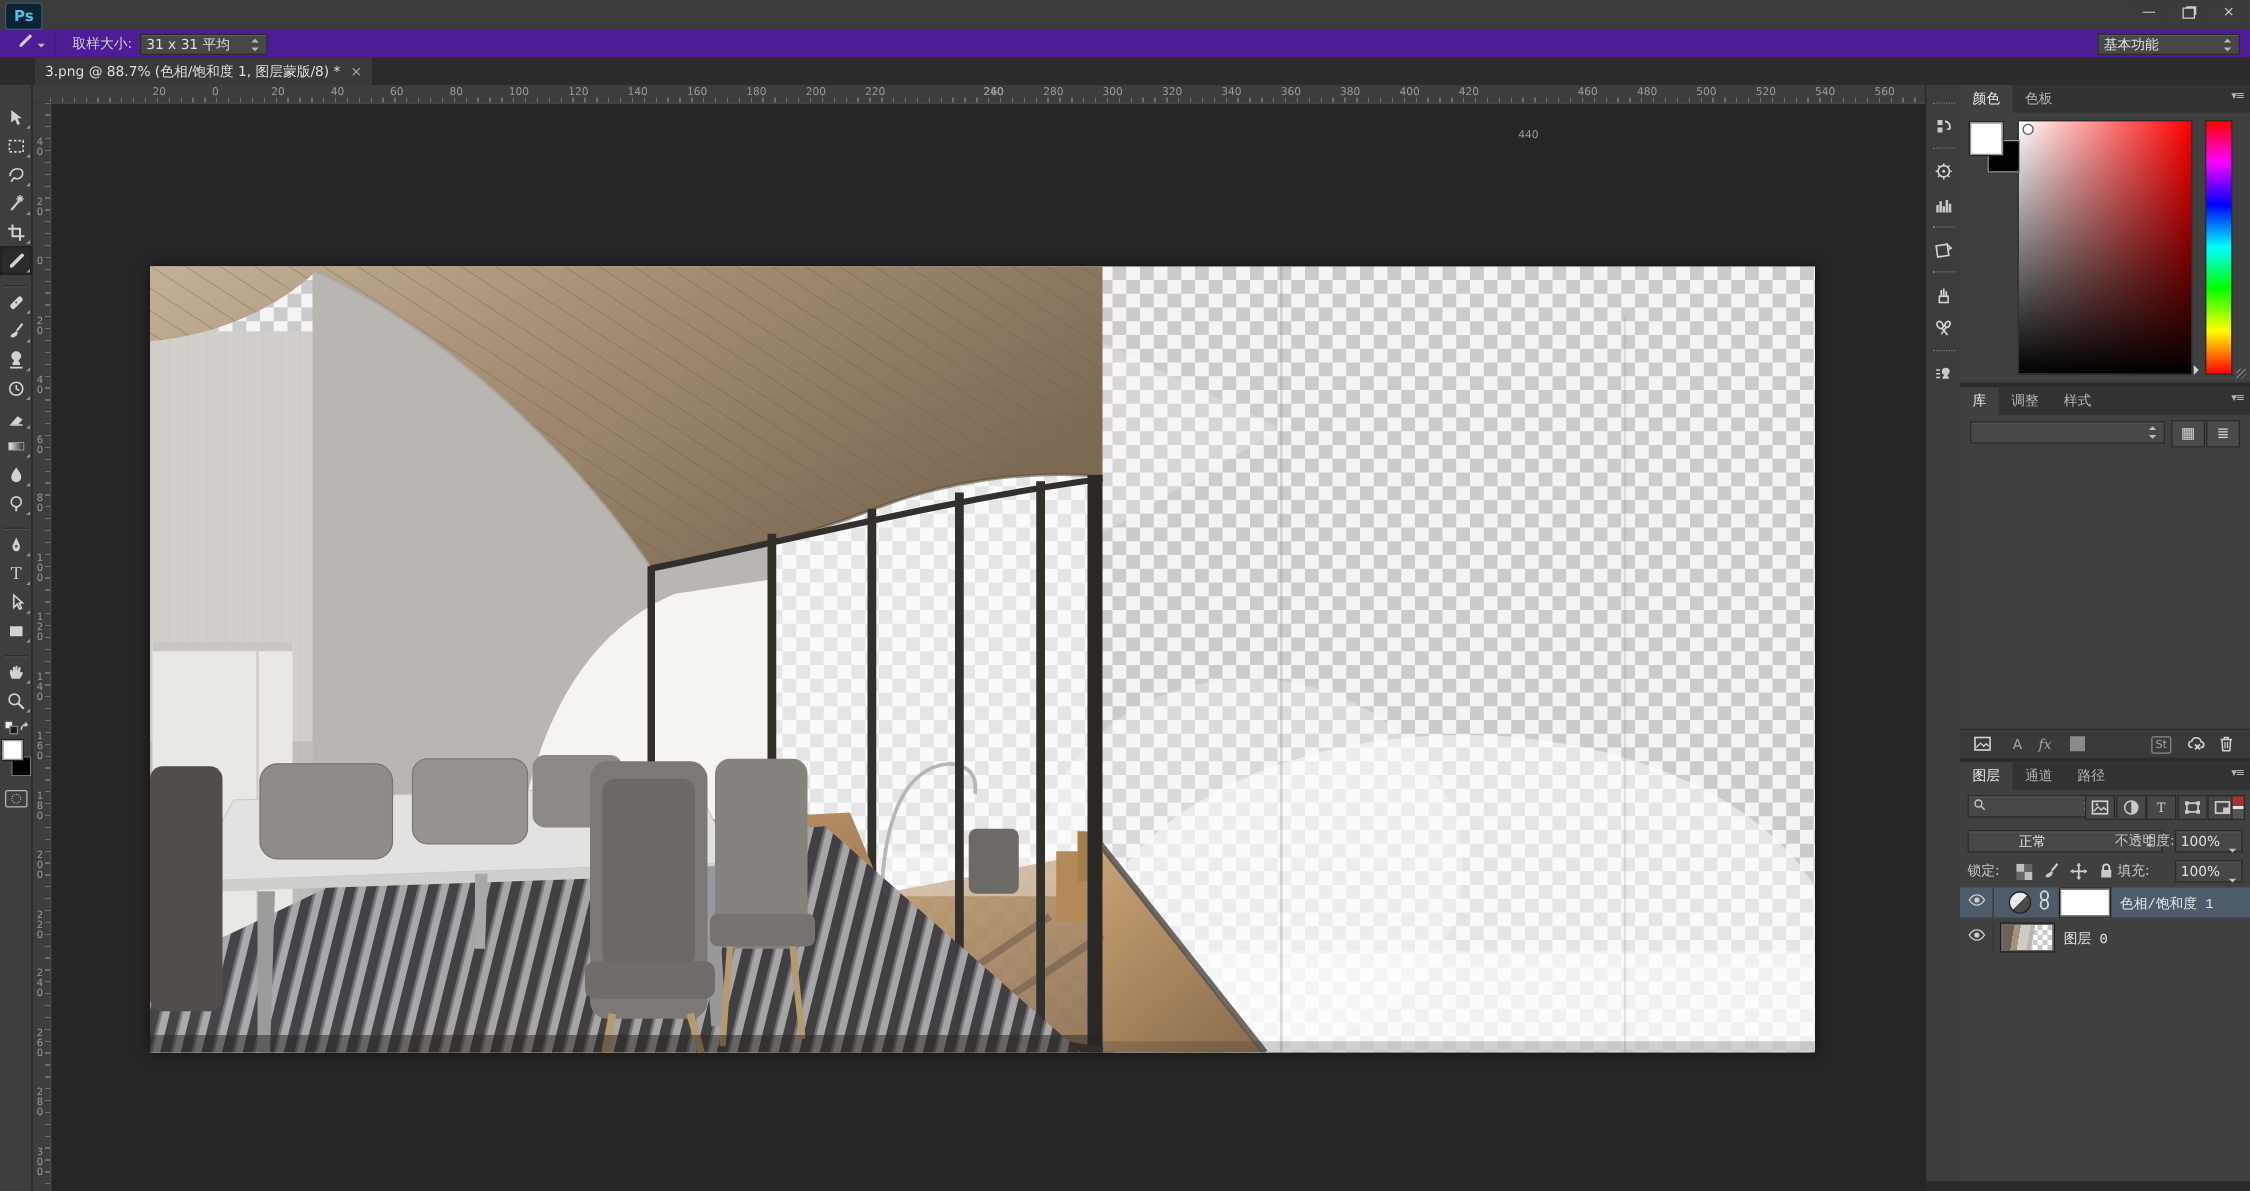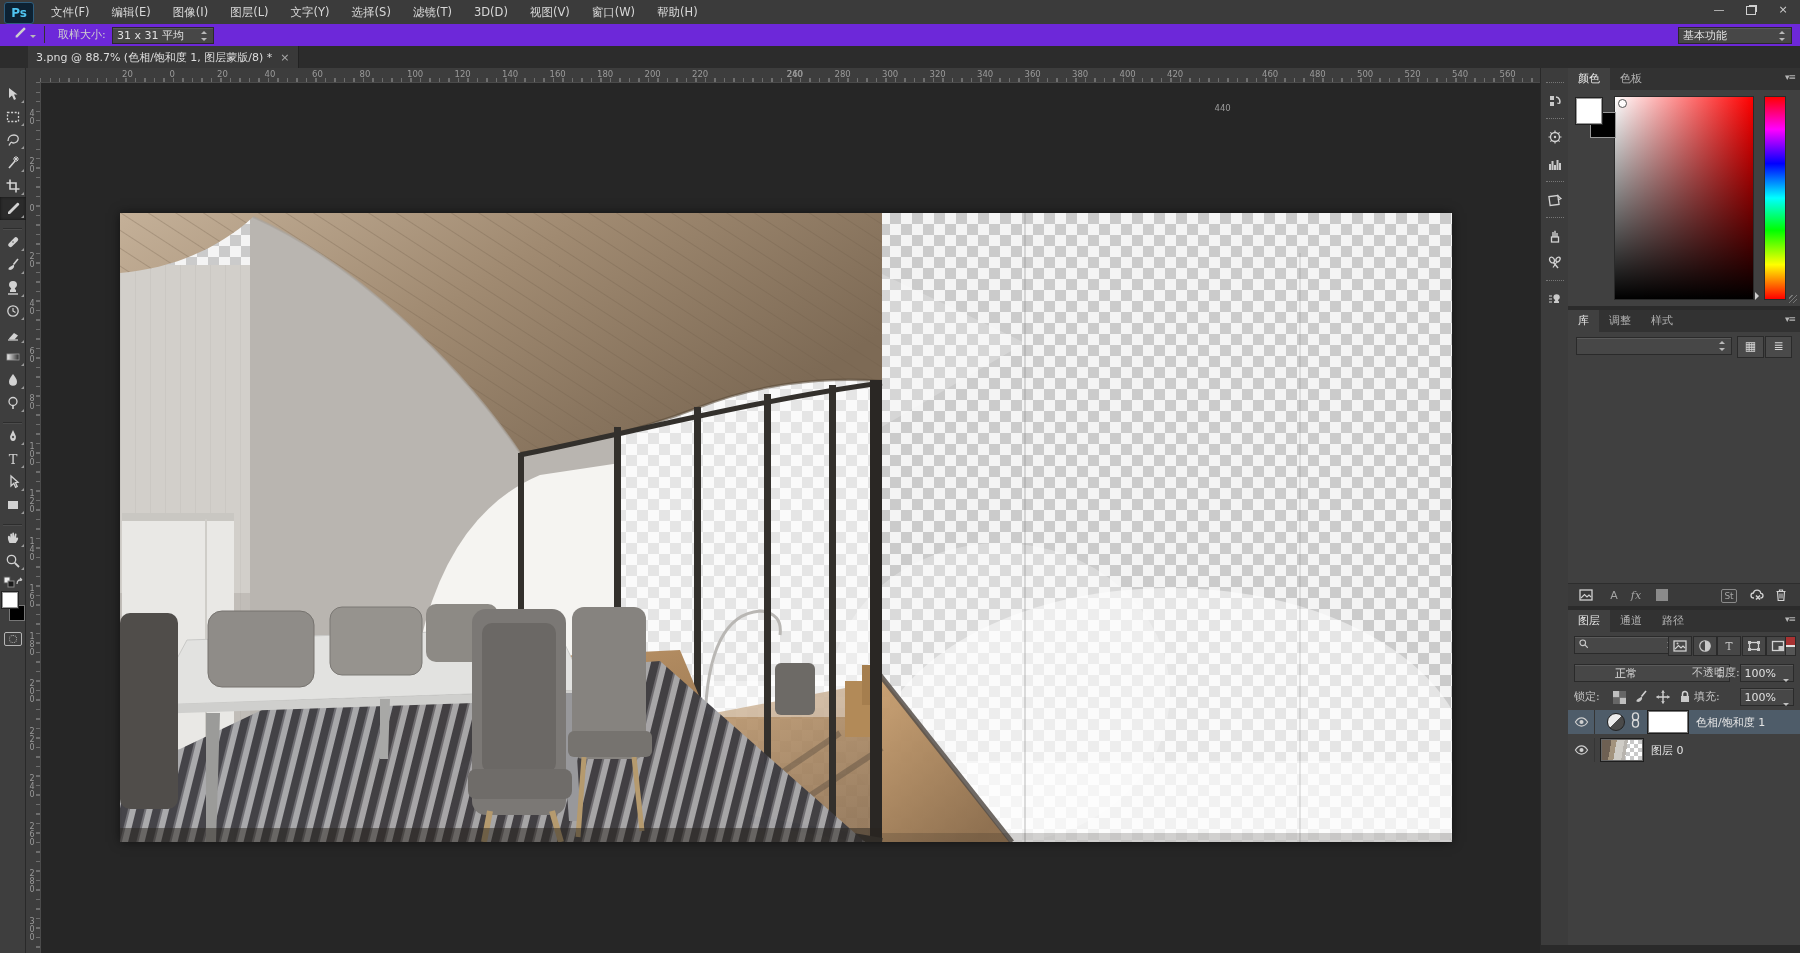--- a/index.html
+++ b/index.html
@@ -9,21 +9,21 @@
   .abs{position:absolute;}
   
   #menubar{left:0;top:0;width:1800px;height:24px;background:#3b3b3b;border-bottom:1px solid #2a2a2a;}
   #ps-logo{left:4px;top:2px;width:28px;height:20px;background:#0d2233;border:1px solid #2e5e7e;border-radius:3px;
            color:#4fc3f0;font-size:12px;font-weight:bold;text-align:center;line-height:20px;}
   #menu-items{left:40px;top:0;height:24px;display:flex;}
   .menu-item{padding:0 11px;line-height:24px;font-size:11.5px;color:#d8d8d8;cursor:default;}
   #win-controls{right:2px;top:2px;display:flex;}
   .win-btn{width:30px;height:18px;text-align:center;line-height:16px;color:#cfcfcf;font-size:11px;margin-left:2px;background:#3b3b3b;}
   .restore-glyph{display:inline-block;width:8px;height:7px;border:1px solid #cfcfcf;box-shadow:2px -2px 0 -1px #cfcfcf;margin-top:4px;}
-  #optionsbar{left:0;top:24px;width:1800px;height:22px;background:#6d28d9;border-bottom:1px solid #2b2b2b;}
+  #optionsbar{left:0;top:24px;width:1800px;height:22px;background:#4c1d95;border-bottom:1px solid #2b2b2b;}
   #tool-preset{left:4px;top:2px;width:40px;height:17px;display:flex;align-items:center;justify-content:center;gap:3px;
                border-right:1px solid #323232;}
   .opt-label{font-size:11px;color:#cfcfcf;line-height:22px;}
   #sample-label{left:58px;top:0;}
   #sample-combo{left:112px;top:3px;width:92px;height:15px;}
   .combo{background:#474747;border:1px solid #2a2a2a;box-shadow:inset 0 1px 0 #5a5a5a;
          display:flex;align-items:center;font-size:11px;color:#e0e0e0;padding:0 4px;}
   .combo .val{flex:1;white-space:nowrap;overflow:hidden;}
   .stepper{width:9px;height:10px;position:relative;flex:none;}
   .stepper::before{content:"";position:absolute;left:1px;top:0;border:3.5px solid transparent;border-bottom-color:#b9b9b9;border-top:none;}
@@ -104,54 +104,41 @@
   #blend-combo{position:absolute;left:6px;top:4px;width:110px;height:16px;padding-left:40px;}
   #opacity-label{position:absolute;left:124px;top:0;line-height:26px;font-size:11px;color:#c8c8c8;}
   .valcombo{position:absolute;top:4px;width:52px;height:16px;padding:0;display:flex;}
   .valcombo .val{font-size:11px;color:#e0e0e0;flex:1;text-align:right;padding:1px 3px 0 0;}
   .valcombo .dd{width:13px;background:#3a3a3a;border-left:1px solid #2a2a2a;position:relative;}
   .valcombo .dd::after{content:"";position:absolute;left:3px;top:6px;border:3.5px solid transparent;border-top-color:#c0c0c0;border-bottom:none;}
   #lock-row{position:absolute;left:0;top:76px;width:232px;height:22px;}
   #lock-label{position:absolute;left:6px;line-height:22px;font-size:11px;color:#c8c8c8;}
   .lock-ic{position:absolute;top:3px;width:18px;height:16px;display:flex;align-items:center;justify-content:center;}
   #fill-label{position:absolute;left:126px;line-height:22px;font-size:11px;color:#c8c8c8;}
-  #layer-rows{position:absolute;left:0;top:100px;width:232px;}
+  #layer-rows{position:absolute;left:0;top:100px;width:232px;font-family:Liberation Mono, monospace;}
   .layer-row{position:relative;width:232px;height:24px;margin-bottom:4px;display:flex;align-items:center;}
   .layer-row.sel{background:#4e5c69;}
   .eye-box{width:26px;height:24px;display:flex;align-items:center;justify-content:center;border-right:1px solid #353535;flex:none;}
   .adj-ic{width:16px;height:16px;border-radius:50%;border:1px solid #222;margin-left:12px;flex:none;
      background:linear-gradient(135deg,#ececec 50%,#4a4a4a 50%);}
   .link-ic{margin-left:6px;flex:none;}
   .mask-thumb{width:38px;height:20px;background:#fff;border:1px solid #777;box-shadow:0 0 0 1px #1d1d1d;margin-left:8px;flex:none;}
   .img-thumb{width:40px;height:20px;border:1px solid #666;box-shadow:0 0 0 1px #1d1d1d;margin-left:6px;flex:none;
      background:
        linear-gradient(100deg,#6e6053 0 22%,#a3937d 22% 34%,#cfccc6 34% 52%,#b8b4ae 52% 60%,rgba(0,0,0,0) 60%),
        conic-gradient(#c9c9c9 25%,#fff 0 50%,#c9c9c9 0 75%,#fff 0);
      background-size:100% 100%,8px 8px;}
   .layer-name{font-size:11px;color:#e4e4e4;margin-left:8px;white-space:nowrap;}
   #dock-bottom-strip{position:absolute;left:1540px;top:945px;width:260px;height:8px;background:#2a2a2a;}
 </style>
 </head>
 <body>
 
 <div id="menubar" class="abs">
   <div id="ps-logo" class="abs">Ps</div>
-  <div id="menu-items" class="abs">
-      <div class="menu-item">文件(F)</div>
-      <div class="menu-item">编辑(E)</div>
-      <div class="menu-item">图像(I)</div>
-      <div class="menu-item">图层(L)</div>
-      <div class="menu-item">文字(Y)</div>
-      <div class="menu-item">选择(S)</div>
-      <div class="menu-item">滤镜(T)</div>
-      <div class="menu-item">3D(D)</div>
-      <div class="menu-item">视图(V)</div>
-      <div class="menu-item">窗口(W)</div>
-      <div class="menu-item">帮助(H)</div>
-    </div>
   <div id="win-controls" class="abs">
       <div class="win-btn">—</div>
       <div class="win-btn"><span class="restore-glyph"></span></div>
       <div class="win-btn">×</div>
     </div>
 </div>
 
 <div id="optionsbar" class="abs">
   <div id="tool-preset" class="abs">
     <span>

